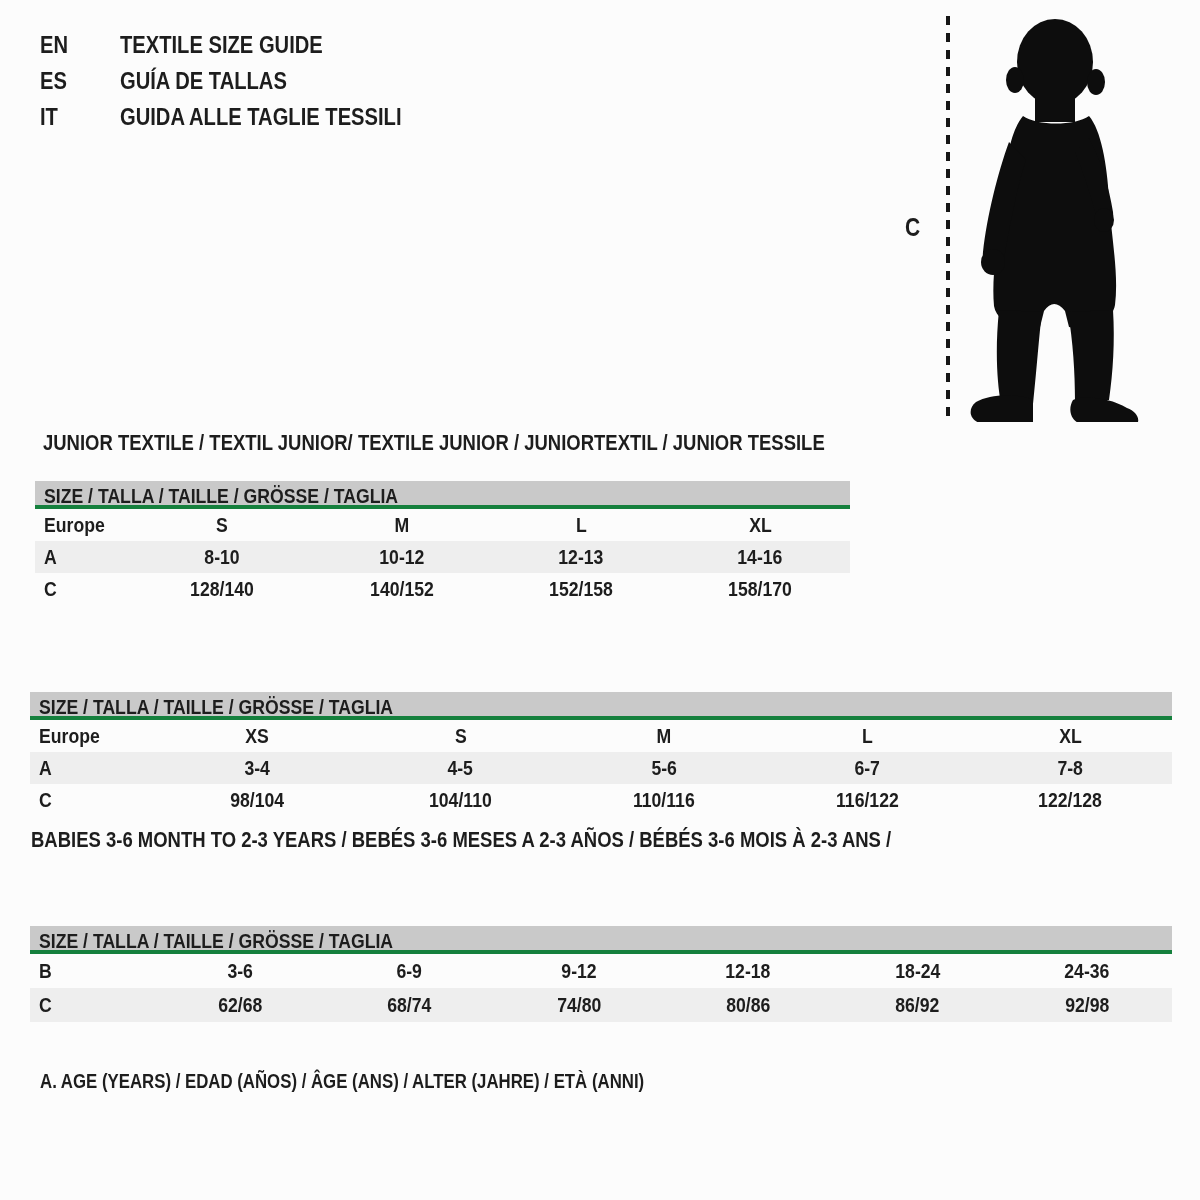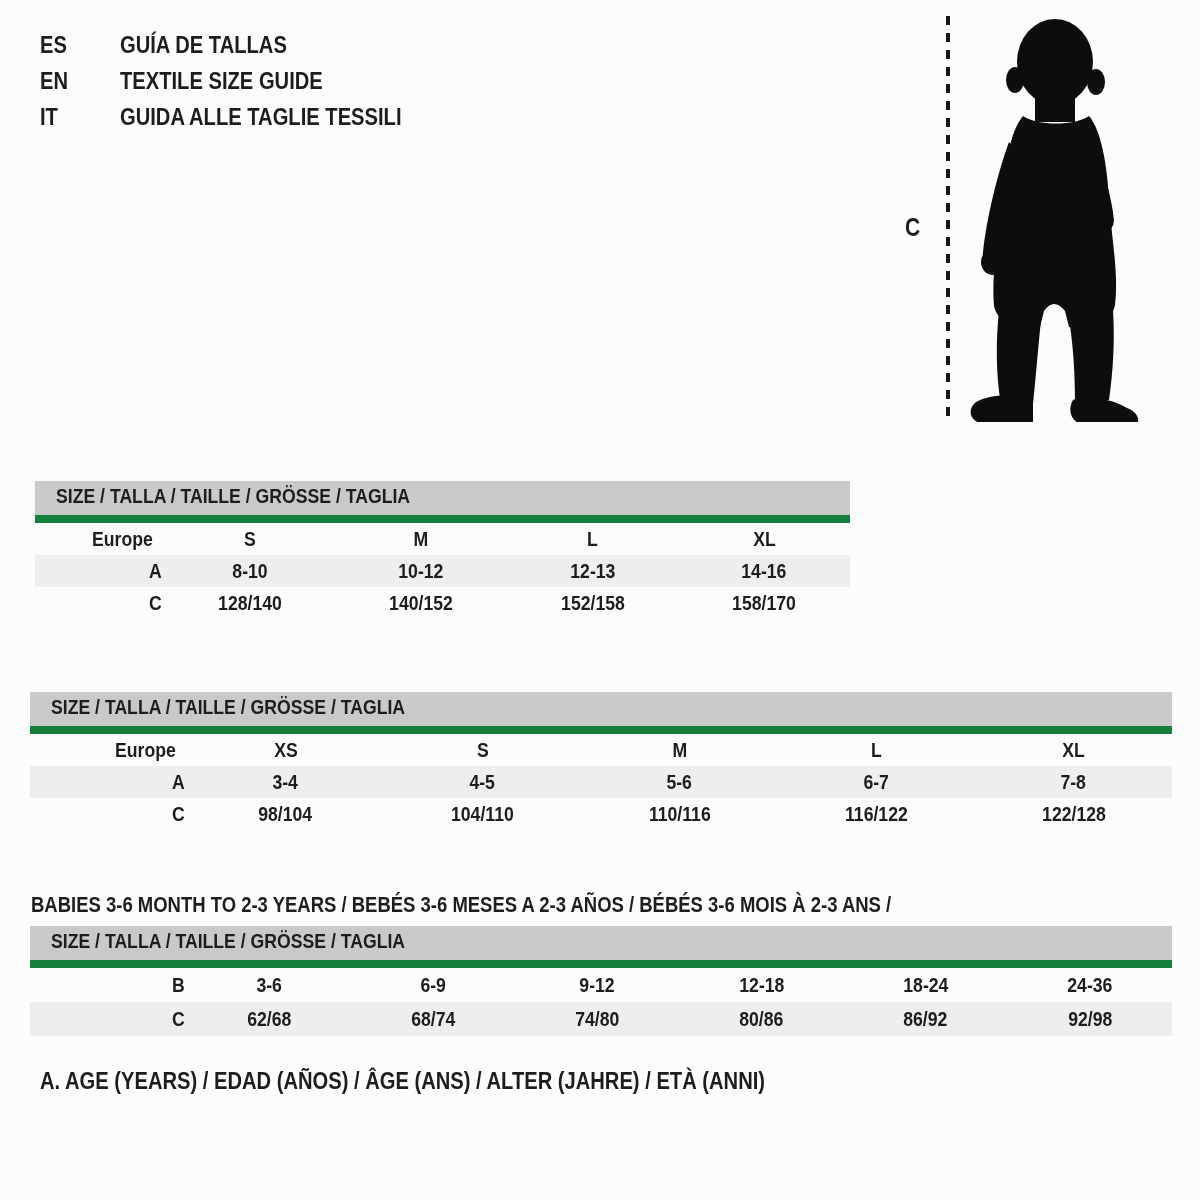--- a/index.html
+++ b/index.html
@@ -29,47 +29,47 @@
   .c-label{position:absolute; left:905px; top:213px; font-size:25px;}
   .toddler{position:absolute; left:963px; top:10px;}
 
   
   .sec-title{position:absolute; font-size:22px; line-height:26px;}
   .sec-title .sub{font-size:0.62em; vertical-align:-0.18em;}
   .two-line{line-height:36px;}
 
   
   .sizetable{position:absolute; font-size:21px;}
-  .band{background:var(--header_band); height:42px; line-height:29px; padding-left:21px; border-bottom:8px solid #15803d; box-sizing:border-box;}
+  .band{background:var(--header_band); height:28px; line-height:29px; padding-left:9px; border-bottom:4px solid #15803d; box-sizing:border-box;}
   .trow{display:flex; align-items:center; height:32px;}
   .bt .trow{height:34px;}
   .alt{background:var(--alt_row);}
-  .lc{padding-left:9px; box-sizing:border-box; text-align:right;margin-left:35px;}
+  .lc{padding-left:9px; box-sizing:border-box; text-align:left;}
   .vc{text-align:center;}
   .jt .lc{width:12%;} .jt .vc{width:22%;}
   .ct .lc{width:11%;} .ct .vc{width:17.8%;}
   .bt .lc{width:11%;} .bt .vc{width:14.83%;}
 
   
-  .legend{position:absolute; left:40px; top:1063px; font-size:24px;}
+  .legend{position:absolute; left:40px; top:1063px; font-size:20px;}
   .legend-line{line-height:36px; height:36px;}
 </style>
 </head>
 <body>
 
 <div class="canvas">
 
   <div class="lang-list">
     <div class="lang-row">
+      <span class="lang-code"><span class="cond">EN</span></span>
+      <span class="cond">TEXTILE SIZE GUIDE</span>
+    </div>
+    <div class="lang-row">
       <span class="lang-code"><span class="cond">ES</span></span>
       <span class="cond">GUÍA DE TALLAS</span>
-    </div>
-    <div class="lang-row">
-      <span class="lang-code"><span class="cond">EN</span></span>
-      <span class="cond">TEXTILE SIZE GUIDE</span>
     </div>
     <div class="lang-row">
       <span class="lang-code"><span class="cond">IT</span></span>
       <span class="cond">GUIDA ALLE TAGLIE TESSILI</span>
     </div>
   </div>
 
   <div class="measure-line"></div>
   <div class="c-label"><span class="cond">C</span></div>
   <svg class="toddler" width="182" height="412" viewBox="0 0 182 412" aria-hidden="true">
@@ -83,20 +83,23 @@
       <ellipse cx="30" cy="252" rx="12" ry="13"></ellipse>
       <path d="M126,128 C139,153 146,177 150,202 C152,217 140,223 134,209 C128,186 120,161 112,142 Z"></path>
       <ellipse cx="141" cy="210" rx="10" ry="12"></ellipse>
       <path d="M36,300 C32,340 34,372 38,394 L70,394 C74,356 76,326 79,302 Z"></path>
       <path d="M105,302 C110,332 112,362 112,392 L146,390 C150,362 152,332 150,300 Z"></path>
       <path d="M13,392 C4,399 6,412 21,414 L70,412 L70,389 C50,383 27,384 13,392 Z"></path>
       <path d="M110,390 C104,400 108,414 123,415 L168,417 C180,415 176,402 164,398 C147,388 122,385 110,390 Z"></path>
     </g>
   </svg>
 
+  <div class="sec-title" style="left:43px; top:430px;">
+    <span class="cond">JUNIOR TEXTILE / TEXTIL JUNIOR/ TEXTILE JUNIOR / JUNIORTEXTIL / JUNIOR TESSILE</span>
+  </div>
   <div class="sizetable jt" style="left:35px; top:481px; width:815px;">
     <div class="band"><span class="cond">SIZE / TALLA / TAILLE / GRÖSSE / TAGLIA</span></div>
     <div class="trow">
       <div class="lc"><span class="cond">Europe</span></div>
       <div class="vc"><span class="condc">S</span></div>
       <div class="vc"><span class="condc">M</span></div>
       <div class="vc"><span class="condc">L</span></div>
       <div class="vc"><span class="condc">XL</span></div>
     </div>
     <div class="trow alt">
@@ -136,21 +139,21 @@
     <div class="trow">
       <div class="lc"><span class="cond">C</span></div>
       <div class="vc"><span class="condc">98/104</span></div>
       <div class="vc"><span class="condc">104/110</span></div>
       <div class="vc"><span class="condc">110/116</span></div>
       <div class="vc"><span class="condc">116/122</span></div>
       <div class="vc"><span class="condc">122/128</span></div>
     </div>
   </div>
 
-  <div class="sec-title two-line" style="left:31px; top:887px;text-align:center;">
+  <div class="sec-title two-line" style="left:31px; top:822px;text-align:center;">
     <div><span class="cond">BABIES 3-6 MONTH TO 2-3 YEARS / BEBÉS 3-6 MESES A 2-3 AÑOS / BÉBÉS 3-6 MOIS À 2-3 ANS /</span></div>
   </div>
   <div class="sizetable bt" style="left:30px; top:926px; width:1142px;">
     <div class="band"><span class="cond">SIZE / TALLA / TAILLE / GRÖSSE / TAGLIA</span></div>
     <div class="trow">
       <div class="lc"><span class="cond">B</span></div>
       <div class="vc"><span class="condc">3-6</span></div>
       <div class="vc"><span class="condc">6-9</span></div>
       <div class="vc"><span class="condc">9-12</span></div>
       <div class="vc"><span class="condc">12-18</span></div>

